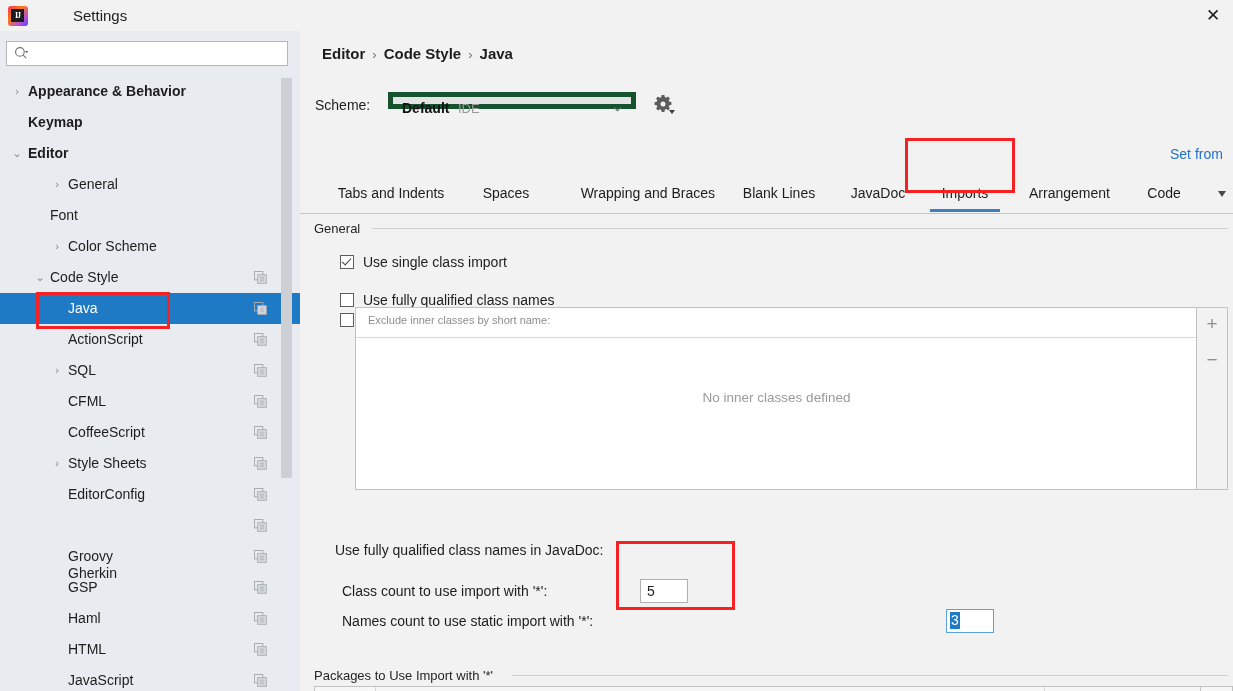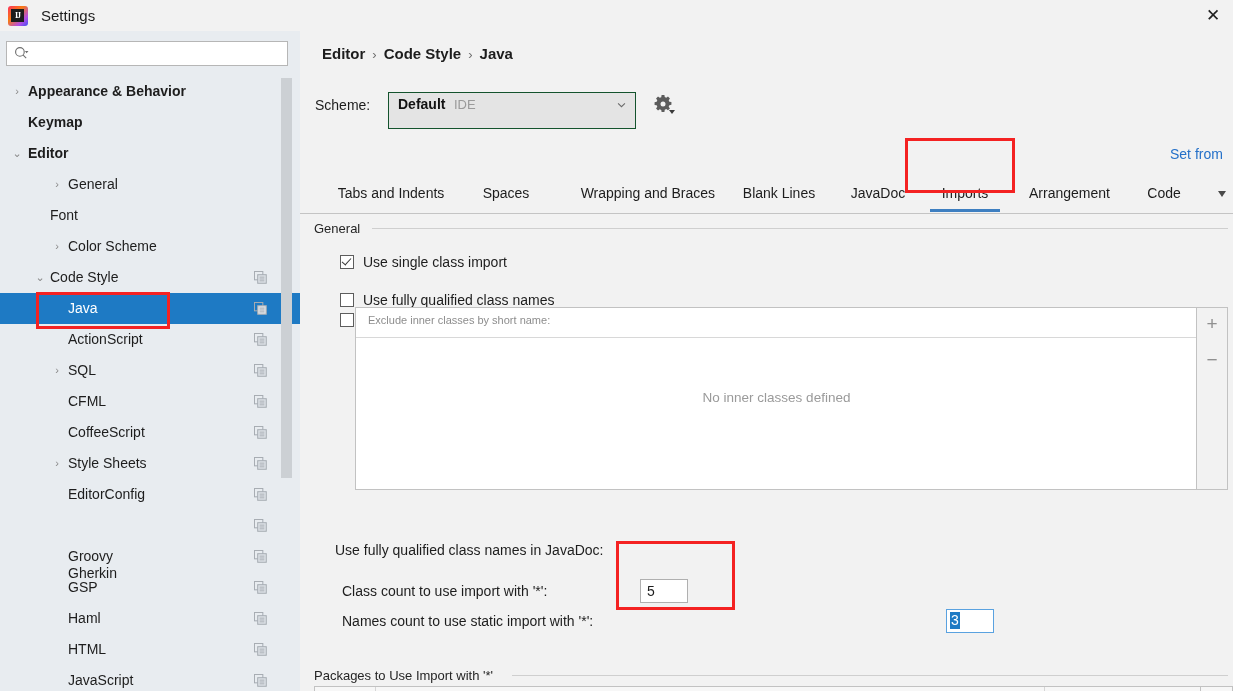--- a/index.html
+++ b/index.html
@@ -19,20 +19,21 @@
   }
 
   
   .titlebar {
     position: absolute;
     left: 0; top: 0;
     width: 1233px; height: 31px;
     background: #f2f2f2;
     display: flex;
     align-items: center;
+    gap: 32px;
   }
   .ij-logo {
     width: 20px; height: 20px;
     margin-left: 8px;
     border-radius: 3px;
     position: relative;
     background: linear-gradient(135deg,#fe315d 0%, #f97a12 38%, #b24de8 75%, #3f4ff0 100%);
     overflow: hidden;
     flex: none;
   }
@@ -166,23 +167,23 @@
 
   .scheme-label {
     position: absolute;
     left: 15px; top: 66px;
     font-size: 14px;
     color: #1d1d1d;
   }
   .scheme-combo {
     position: absolute;
     left: 88px; top: 61px;
-    width: 248px; height: 37px;
+    width: 248px; height: 17px;
     background: #e4e4e4;
-    border: 1px solid #14532d;
+    border: 5px solid #14532d;
     box-sizing: border-box;
     cursor: pointer;
   }
   .scheme-combo .val {
     position: absolute;
     left: 9px; top: 3px;
     font-size: 14px;
     font-weight: bold;
     color: #121212;
   }

